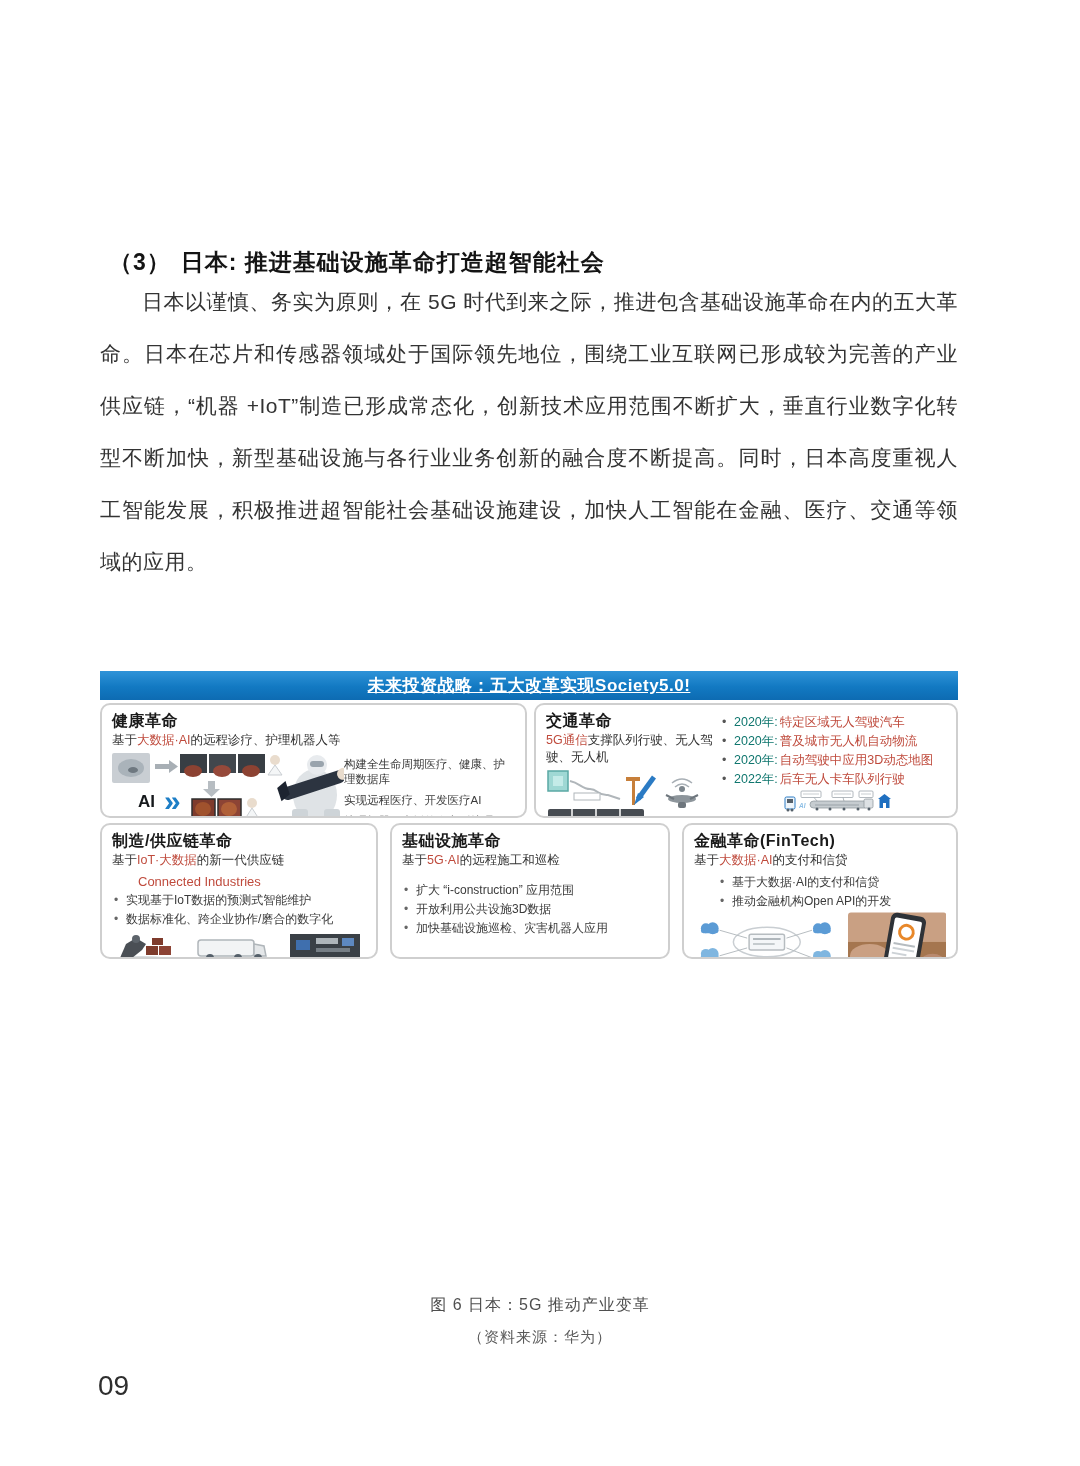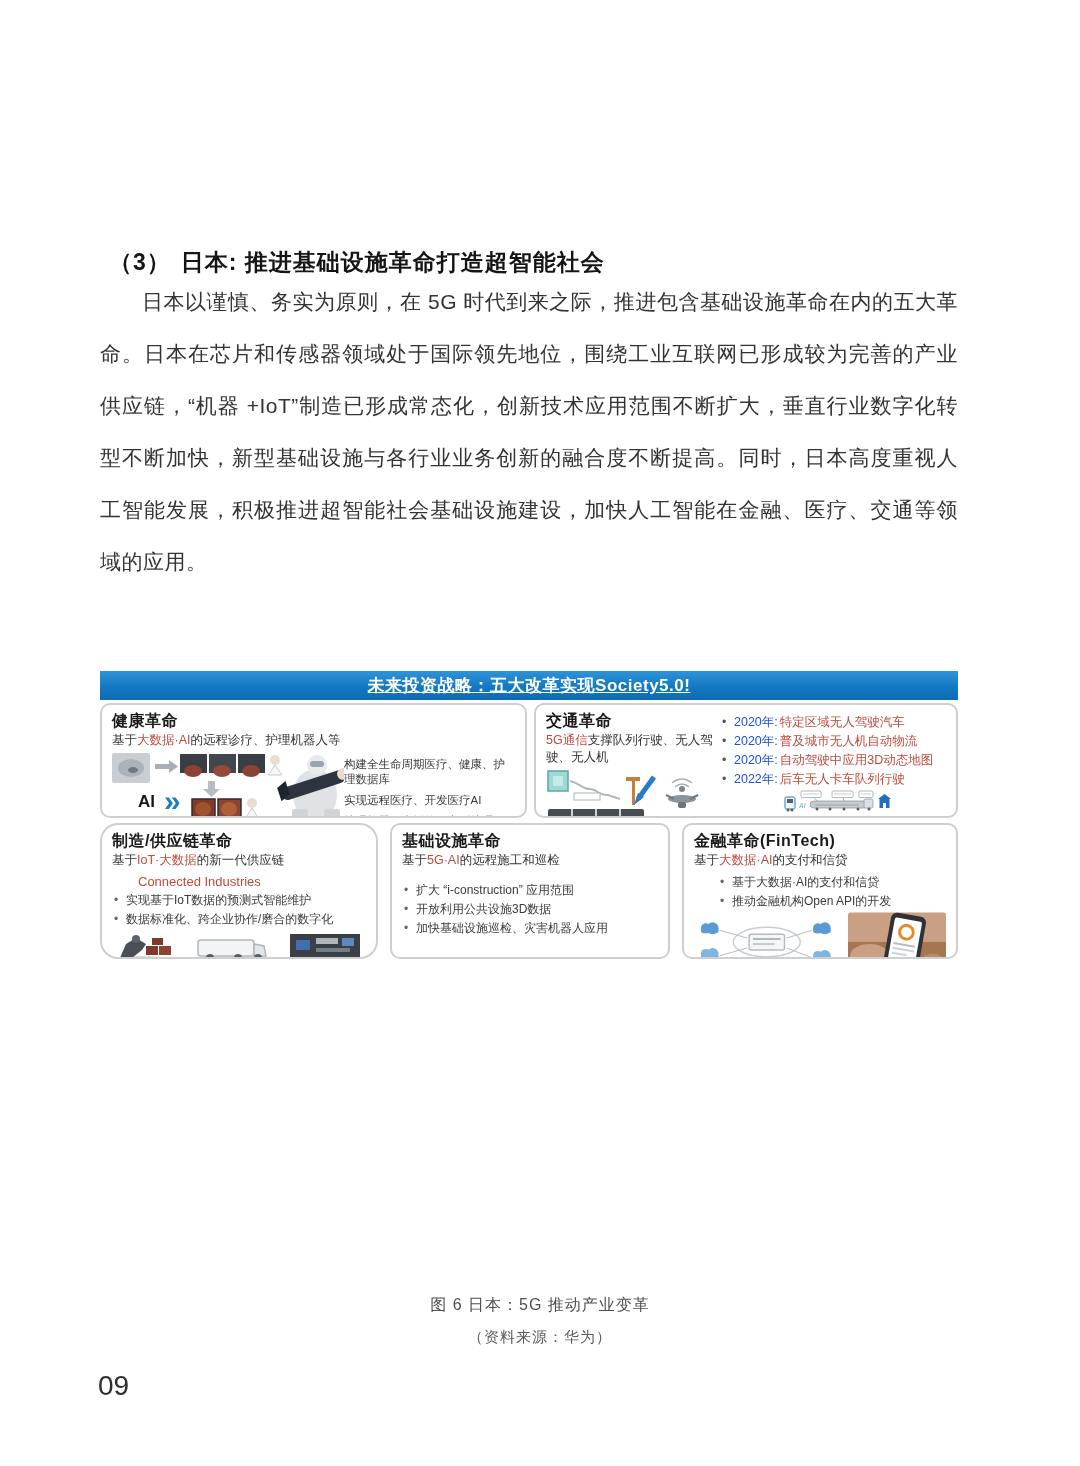--- a/index.html
+++ b/index.html
@@ -40,24 +40,24 @@
   .box-traffic{flex:1;height:115px;display:flex;}
   .health-content{display:flex;margin-top:2px;}
   .health-illo{flex:0 0 232px;}
   .health-points{font-size:11.5px;line-height:15px;color:#3b3b3b;padding-top:6px;}
   .health-points div{margin-bottom:6px;}
   .traffic-left{width:168px;flex:0 0 168px;}
   .traffic-right{flex:1;padding-left:6px;}
   .bullets{list-style:none;margin:2px 0 0 0;padding:0;font-size:12.5px;line-height:19px;color:#333;}
   .bullets li{position:relative;padding-left:14px;}
   .bullets li::before{content:"•";position:absolute;left:2px;color:#555;}
-  .year{color:#1d4ed8;margin-right:2px;}
+  .year{color:#0f766e;margin-right:2px;}
   .platoon{display:block;margin:1px 0 0 auto;}
   
-  .box-mfg{width:278px;height:136px;margin-right:12px;border-radius:18px;}
+  .box-mfg{width:278px;height:136px;margin-right:12px;}
   .box-infra{width:280px;height:136px;margin-right:12px;}
   .box-fin{flex:1;height:136px;}
   .connected{font-size:13px;line-height:17px;margin:4px 0 2px 26px;}
   .bullets-sm{list-style:none;margin:2px 0 0 0;padding:0;font-size:12px;line-height:17px;color:#3b3b3b;}
   .bullets-sm li{position:relative;padding-left:14px;margin-bottom:2px;}
   .bullets-sm li::before{content:"•";position:absolute;left:2px;color:#666;}
   .mfg-strip{display:block;margin-top:2px;}
   .infra-flex{display:flex;flex-direction:column;}
   .infra-flex .bullets-sm{flex:1;margin-top:13px;}
   .infra-map{flex:0 0 96px;margin-top:16px;}

